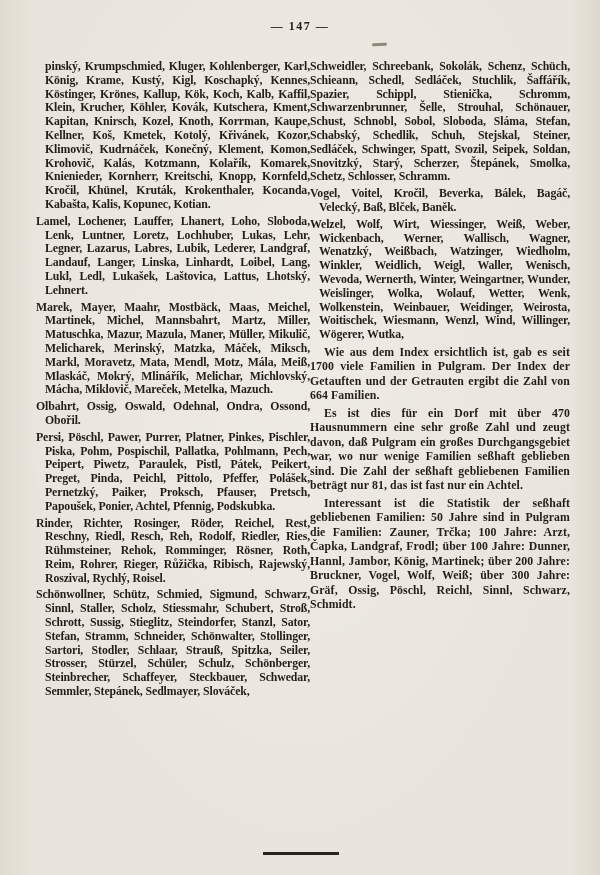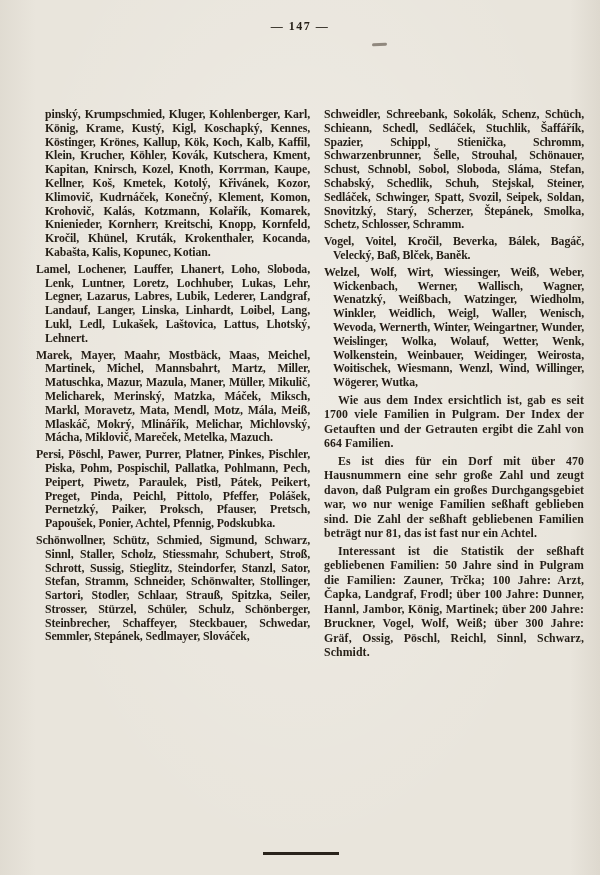--- a/index.html
+++ b/index.html
@@ -21,22 +21,20 @@
   .page-header {
     position:absolute; top:19px; left:0; right:0;
     text-align:center;
     font-size:12px;
     letter-spacing:1.5px;
   }
   .cols {
     position:absolute; top:60px; left:36px;
     width:548px;
     display:flex;
-    gap:14px;
-    margin-top:48px;
   }
   .col { text-align:justify; }
   .col-left  { width:274px; }
   .col-right { width:260px; }
   p {
     margin:0 0 3px 0;
     font-size:11.8px;
     line-height:13.8px;
     text-align:justify;
     letter-spacing:-0.1px;
@@ -70,21 +68,23 @@
   <div class="page-header">— 147 —</div>
 
   <div class="smudge"></div>
 
   <div class="cols">
 
     <div class="col col-left">
       <p class="cont">pinský, Krumpschmied, Kluger, Kohlenberger, Karl, König, Krame, Kustý, Kigl, Koschapký, Kennes, Köstinger, Krönes, Kallup, Kök, Koch, Kalb, Kaffil, Klein, Krucher, Köhler, Kovák, Kutschera, Kment, Kapitan, Knirsch, Kozel, Knoth, Korrman, Kaupe, Kellner, Koš, Kmetek, Kotolý, Křivánek, Kozor, Klimovič, Kudrnáček, Konečný, Klement, Komon, Krohovič, Kalás, Kotzmann, Kolařík, Komarek, Knienieder, Kornherr, Kreitschi, Knopp, Kornfeld, Kročil, Khünel, Kruták, Krokenthaler, Kocanda, Kabašta, Kalis, Kopunec, Kotian.</p>
       <p class="hang">Lamel, Lochener, Lauffer, Lhanert, Loho, Sloboda, Lenk, Luntner, Loretz, Lochhuber, Lukas, Lehr, Legner, Lazarus, Labres, Lubik, Lederer, Landgraf, Landauf, Langer, Linska, Linhardt, Loibel, Lang, Lukl, Ledl, Lukašek, Laštovica, Lattus, Lhotský, Lehnert.</p>
       <p class="hang">Marek, Mayer, Maahr, Mostbäck, Maas, Meichel, Martinek, Michel, Mannsbahrt, Martz, Miller, Matuschka, Mazur, Mazula, Maner, Müller, Mikulič, Melicharek, Merinský, Matzka, Máček, Miksch, Markl, Moravetz, Mata, Mendl, Motz, Mála, Meiß, Mlaskáč, Mokrý, Mlinářík, Melichar, Michlovský, Mácha, Miklovič, Mareček, Metelka, Mazuch.</p>
+      <p class="hang">Olbahrt, Ossig, Oswald, Odehnal, Ondra, Ossond, Obořil.</p>
       <p class="hang">Persi, Pöschl, Pawer, Purrer, Platner, Pinkes, Pischler, Piska, Pohm, Pospischil, Pallatka, Pohlmann, Pech, Peipert, Piwetz, Paraulek, Pistl, Pátek, Peikert, Preget, Pinda, Peichl, Pittolo, Pfeffer, Polášek, Pernetzký, Paiker, Proksch, Pfauser, Pretsch, Papoušek, Ponier, Achtel, Pfennig, Podskubka.</p>
+      <p class="hang">Rinder, Richter, Rosinger, Röder, Reichel, Rest, Reschny, Riedl, Resch, Reh, Rodolf, Riedler, Ries, Rühmsteiner, Rehok, Romminger, Rösner, Roth, Reim, Rohrer, Rieger, Růžička, Ribisch, Rajewský, Roszival, Rychlý, Roisel.</p>
       <p class="hang">Schönwollner, Schütz, Schmied, Sigmund, Schwarz, Sinnl, Staller, Scholz, Stiessmahr, Schubert, Stroß, Schrott, Sussig, Stieglitz, Steindorfer, Stanzl, Sator, Stefan, Stramm, Schneider, Schönwalter, Stollinger, Sartori, Stodler, Schlaar, Strauß, Spitzka, Seiler, Strosser, Stürzel, Schüler, Schulz, Schönberger, Steinbrecher, Schaffeyer, Steckbauer, Schwedar, Semmler, Stepánek, Sedlmayer, Slováček,</p>
     </div>
 
     <div class="col col-right">
       <p>Schweidler, Schreebank, Sokolák, Schenz, Schüch, Schieann, Schedl, Sedláček, Stuchlik, Šaffářík, Spazier, Schippl, Stienička, Schromm, Schwarzenbrunner, Šelle, Strouhal, Schönauer, Schust, Schnobl, Sobol, Sloboda, Sláma, Stefan, Schabský, Schedlik, Schuh, Stejskal, Steiner, Sedláček, Schwinger, Spatt, Svozil, Seipek, Soldan, Snovitzký, Starý, Scherzer, Štepánek, Smolka, Schetz, Schlosser, Schramm.</p>
       <p class="hang">Vogel, Voitel, Kročil, Beverka, Bálek, Bagáč, Velecký, Baß, Blček, Baněk.</p>
       <p class="hang">Welzel, Wolf, Wirt, Wiessinger, Weiß, Weber, Wickenbach, Werner, Wallisch, Wagner, Wenatzký, Weißbach, Watzinger, Wiedholm, Winkler, Weidlich, Weigl, Waller, Wenisch, Wevoda, Wernerth, Winter, Weingartner, Wunder, Weislinger, Wolka, Wolauf, Wetter, Wenk, Wolkenstein, Weinbauer, Weidinger, Weirosta, Woitischek, Wiesmann, Wenzl, Wind, Willinger, Wögerer, Wutka,</p>
       <p class="prose">Wie aus dem Index ersichtlich ist, gab es seit 1700 viele Familien in Pulgram. Der Index der Getauften und der Getrauten ergibt die Zahl von 664 Familien.</p>
       <p class="prose">Es ist dies für ein Dorf mit über 470 Hausnummern eine sehr große Zahl und zeugt davon, daß Pulgram ein großes Durchgangsgebiet war, wo nur wenige Familien seßhaft geblieben sind. Die Zahl der seßhaft gebliebenen Familien beträgt nur 81, das ist fast nur ein Achtel.</p>
       <p class="prose">Interessant ist die Statistik der seßhaft gebliebenen Familien: 50 Jahre sind in Pulgram die Familien: Zauner, Trčka; 100 Jahre: Arzt, Čapka, Landgraf, Frodl; über 100 Jahre: Dunner, Hannl, Jambor, König, Martinek; über 200 Jahre: Bruckner, Vogel, Wolf, Weiß; über 300 Jahre: Gräf, Ossig, Pöschl, Reichl, Sinnl, Schwarz, Schmidt.</p>

